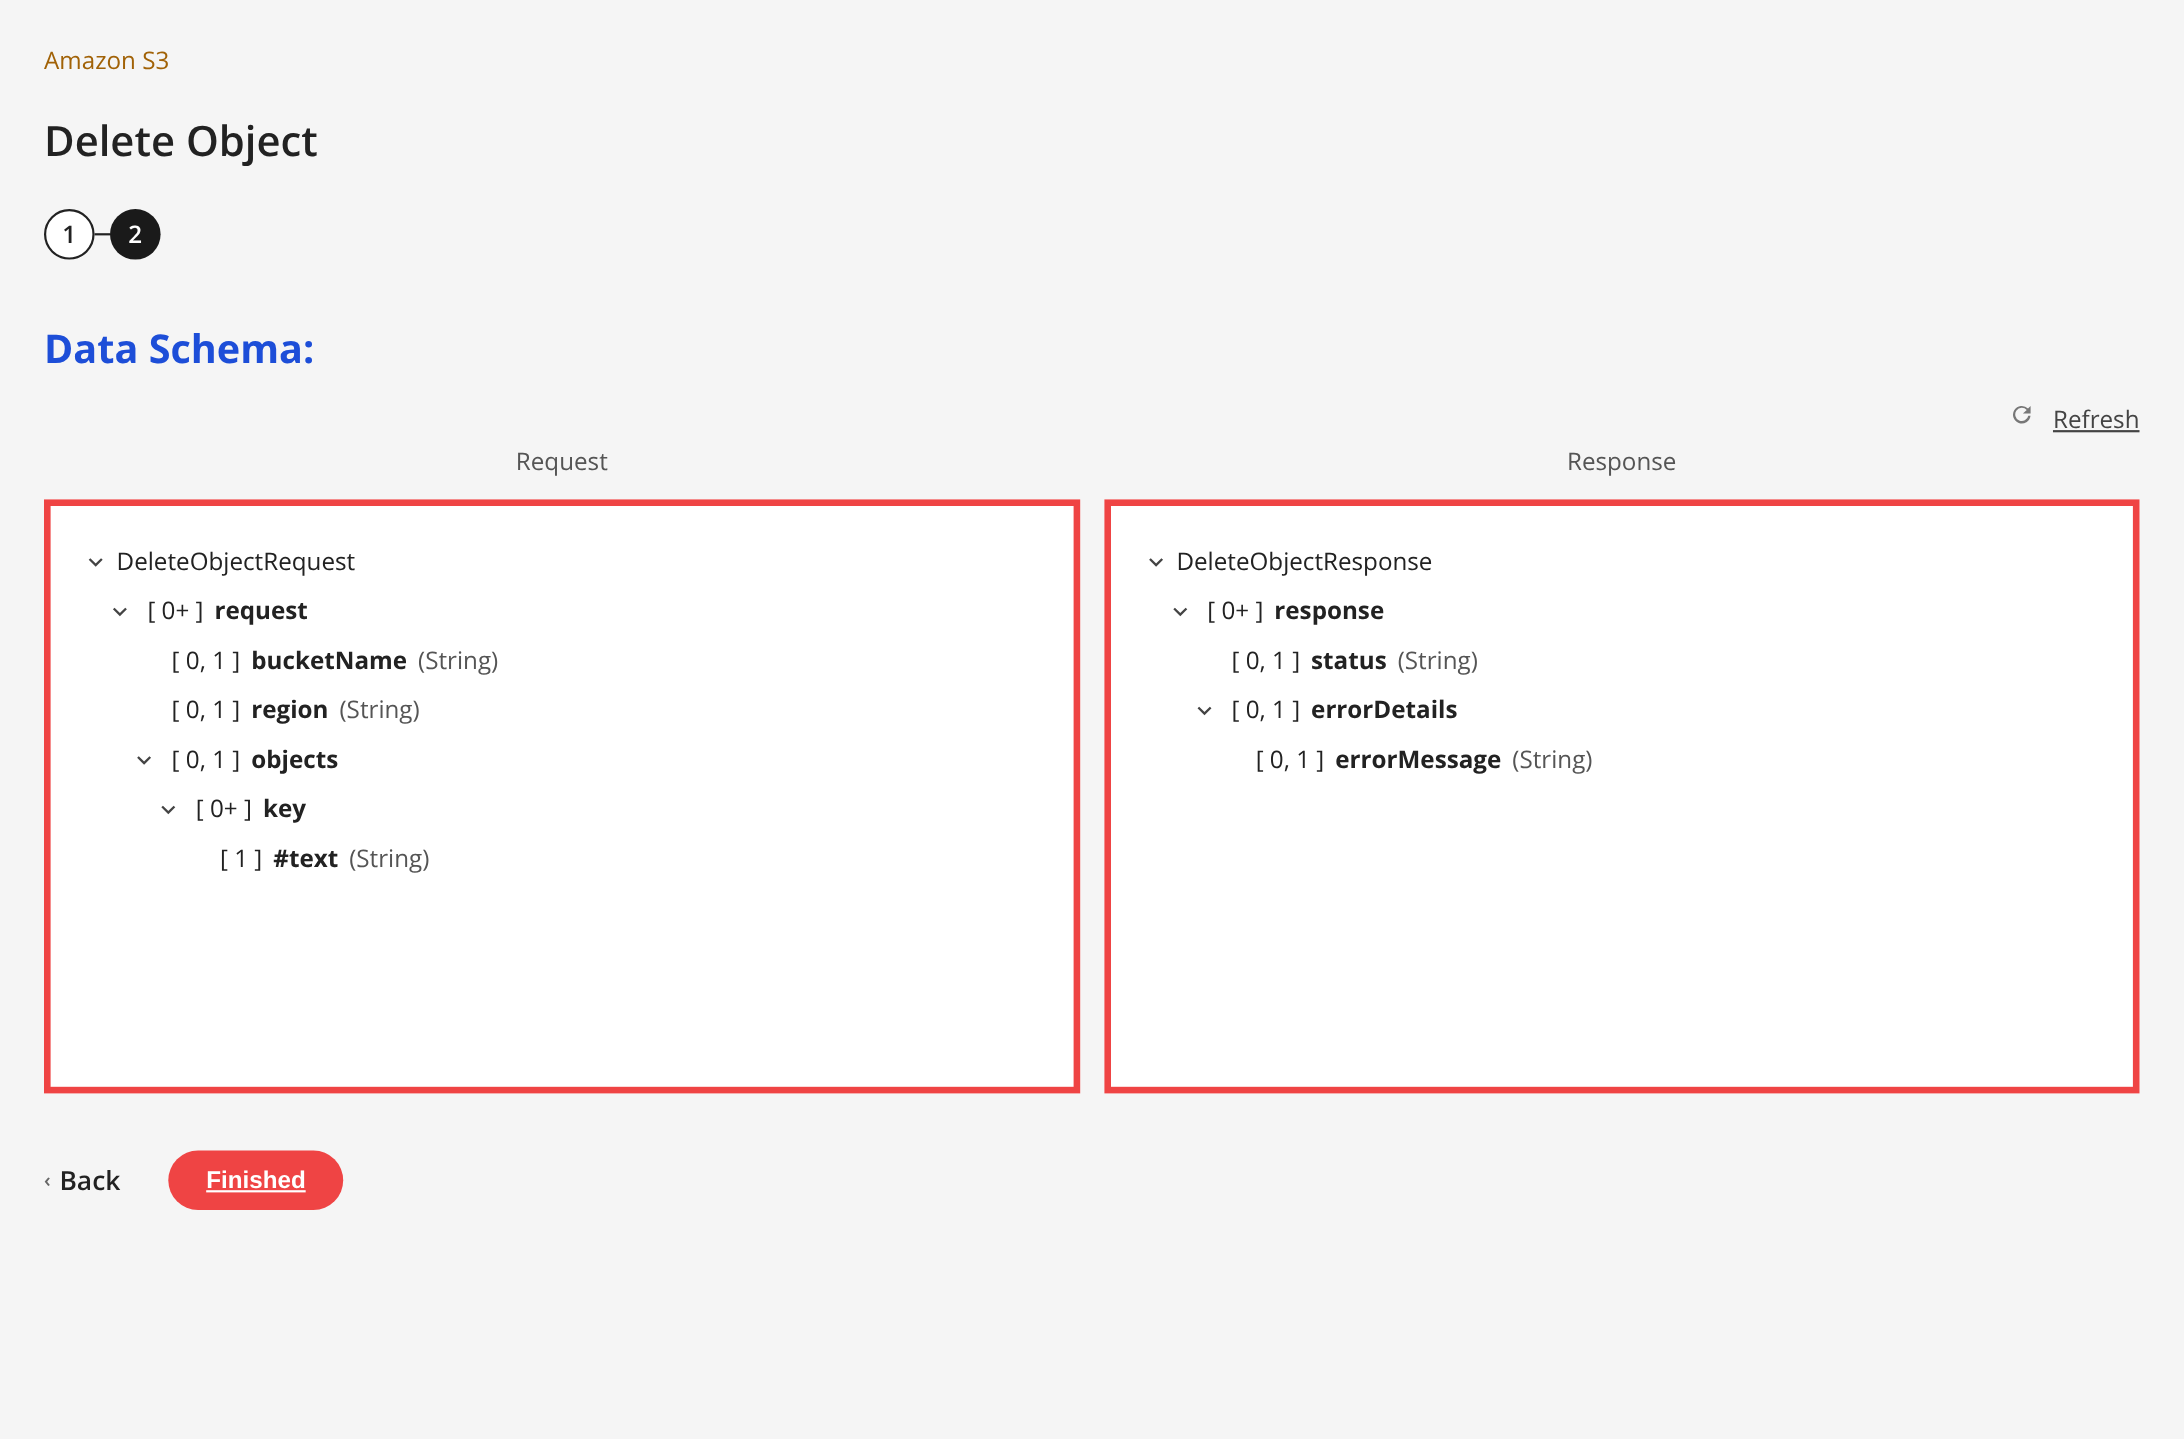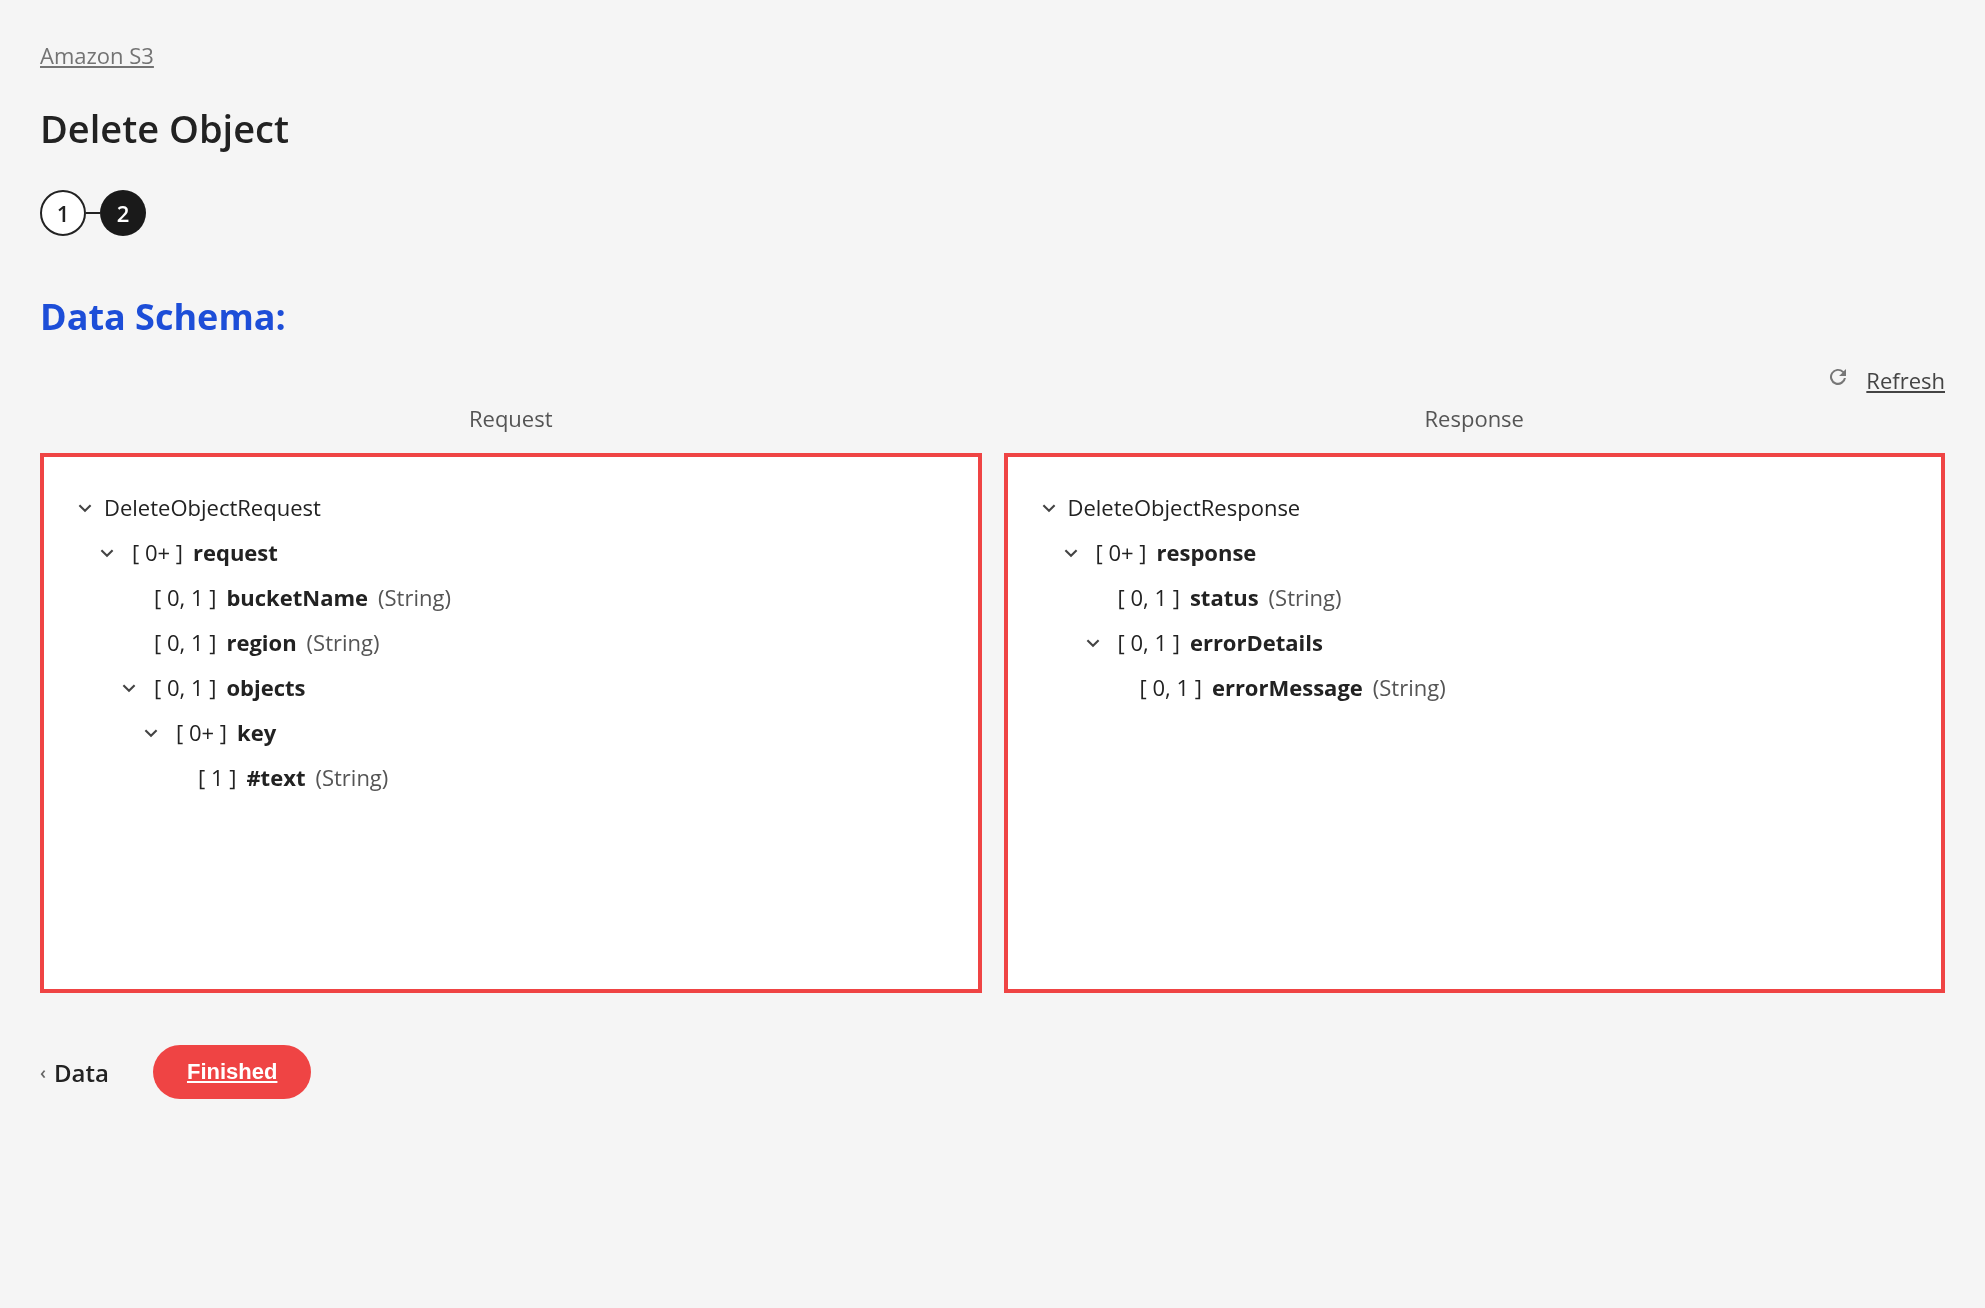--- a/index.html
+++ b/index.html
@@ -4,22 +4,21 @@
 <style>
   * { box-sizing: border-box; margin: 0; padding: 0; }
   body {
     font-family: "Open Sans", -apple-system, BlinkMacSystemFont, "Segoe UI", Roboto, sans-serif;
     background: #f5f5f5;
     color: #222;
     padding: 40px;
     font-size: 20px;
   }
   .breadcrumb {
-    text-decoration: underline;
-    color: #737373;
+    color: #a16207;
     font-size: 22px;
     cursor: pointer;
   }
   .page-title {
     font-size: 38px;
     font-weight: 600;
     margin-top: 32px;
     color: #222;
   }
   .stepper {
@@ -81,21 +80,21 @@
     text-align: center;
   }
   .panel-col { flex: 1; }
   .panel-label {
     font-size: 22px;
     color: #555;
     margin-bottom: 12px;
   }
   .panel {
     background: #fff;
-    border: 4px solid #ef4444;
+    border: 6px solid #ef4444;
     padding: 28px 32px;
     min-height: 540px;
     margin-top: 20px;
   }
   .tree-row {
     display: flex;
     align-items: center;
     gap: 10px;
     padding: 6px 0;
     font-size: 22px;
@@ -288,19 +287,19 @@
         <span class="type-note">(String)</span>
       </div>
 
     </div>
   </div>
 </div>
 
 <div class="footer">
   <div class="back-btn">
     <span class="chev-left">‹</span>
-    <span>Data</span>
+    <span>Back</span>
   </div>
   <button class="btn btn-primary">Finished</button>
 </div>
 
 
 
 
 </body></html>

